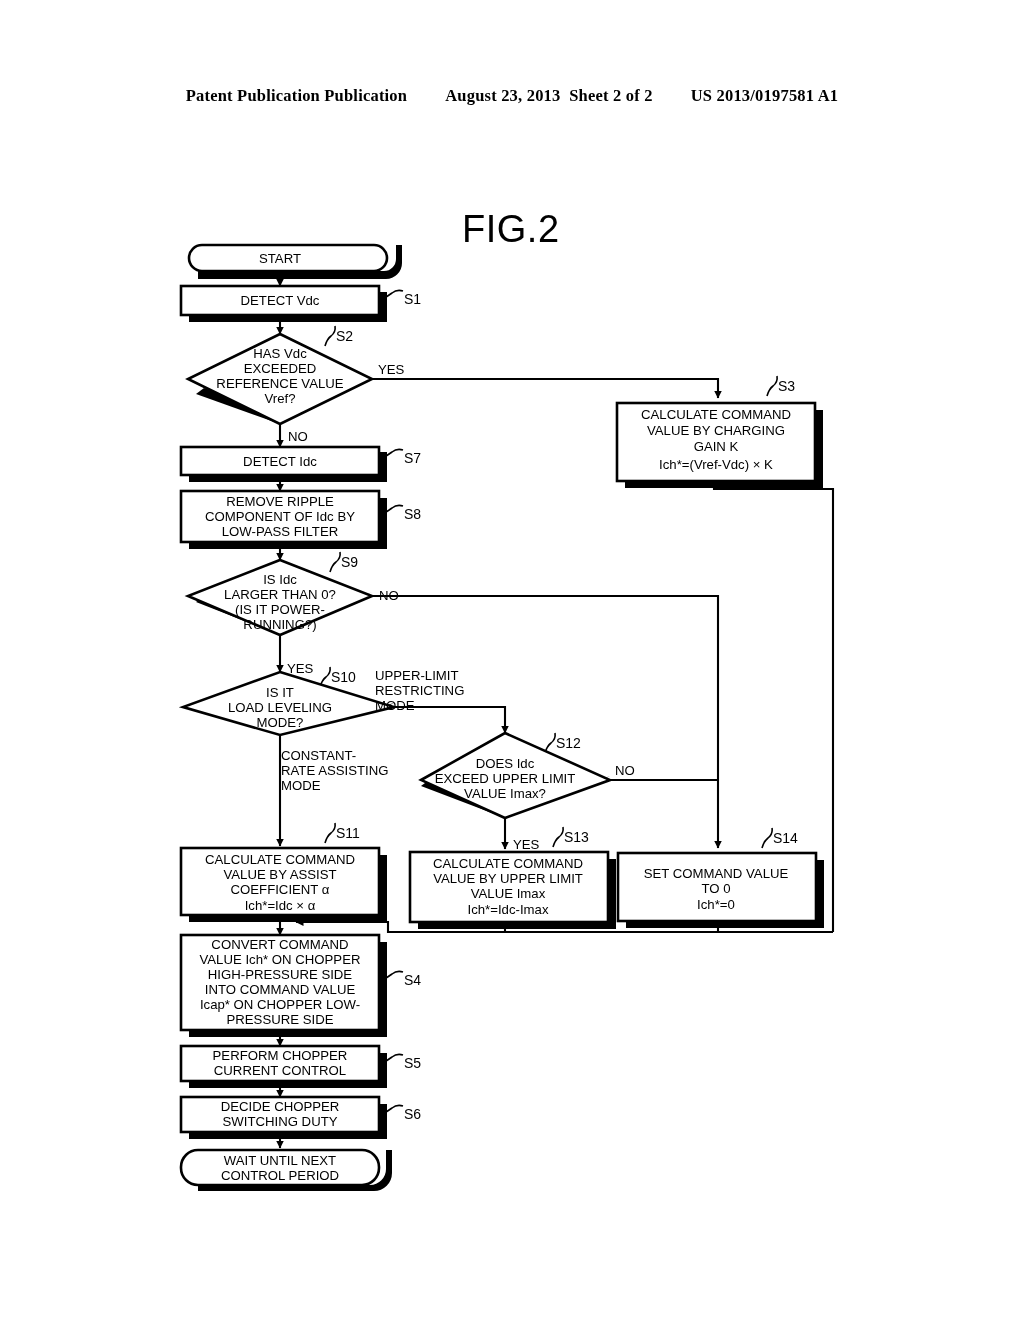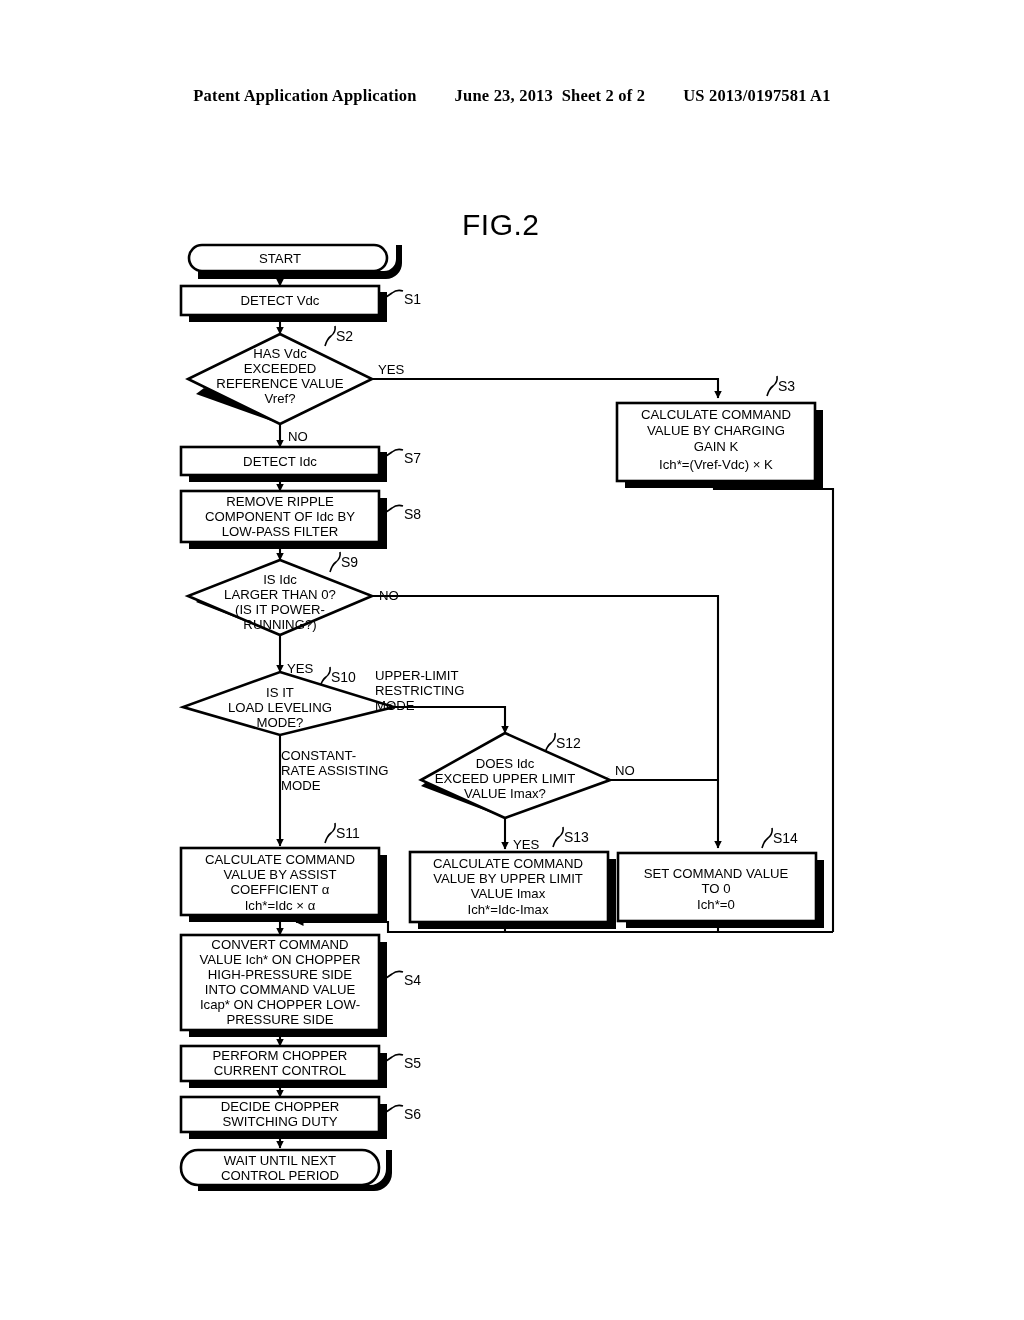--- a/index.html
+++ b/index.html
@@ -4,35 +4,35 @@
 <style>
   html,body{margin:0;padding:0;background:#ffffff;}
   body{width:1024px;height:1320px;font-family:"Liberation Sans",sans-serif;color:#000;}
   .page{position:relative;width:1024px;height:1320px;overflow:hidden;background:#fff;}
   .hdr{position:absolute;top:86px;left:0;width:1024px;
        font-family:"Liberation Serif",serif;font-weight:bold;font-size:16.5px;
        display:flex;justify-content:center;align-items:baseline;letter-spacing:.2px;}
   .hdr span{white-space:pre;}
   .hdr .h1{margin-right:38px;}
   .hdr .h2{margin-right:38px;}
-  .figtitle{position:absolute;left:462px;top:208px;font-size:30px;letter-spacing:.5px;}
+  .figtitle{position:absolute;left:462px;top:208px;font-size:38px;letter-spacing:.5px;}
   svg{position:absolute;left:0;top:0;}
   text{font-family:"Liberation Sans",sans-serif;}
   .t{font-size:13.2px;text-anchor:middle;}
   .lbl{font-size:13.2px;}
   .step{font-size:14px;}
 </style>
 </head>
 <body>
 
 <div class="page">
 
   <div class="hdr">
-    <span class="h1">Patent Application Application</span>
-    <span class="h2">June 23, 2013  Sheet 2 of 2</span>
+    <span class="h1">Patent Publication Publication</span>
+    <span class="h2">August 23, 2013  Sheet 2 of 2</span>
     <span class="h3">US 2013/0197581 A1</span>
   </div>
 
   <div class="figtitle">FIG.2</div>
 
   <svg width="1024" height="1320">
     <defs>
       <marker id="ah" markerWidth="9" markerHeight="9" refX="7.5" refY="4" orient="auto" markerUnits="userSpaceOnUse">
         <path d="M0,0 L8,4 L0,8 z" fill="#000"></path>
       </marker>

